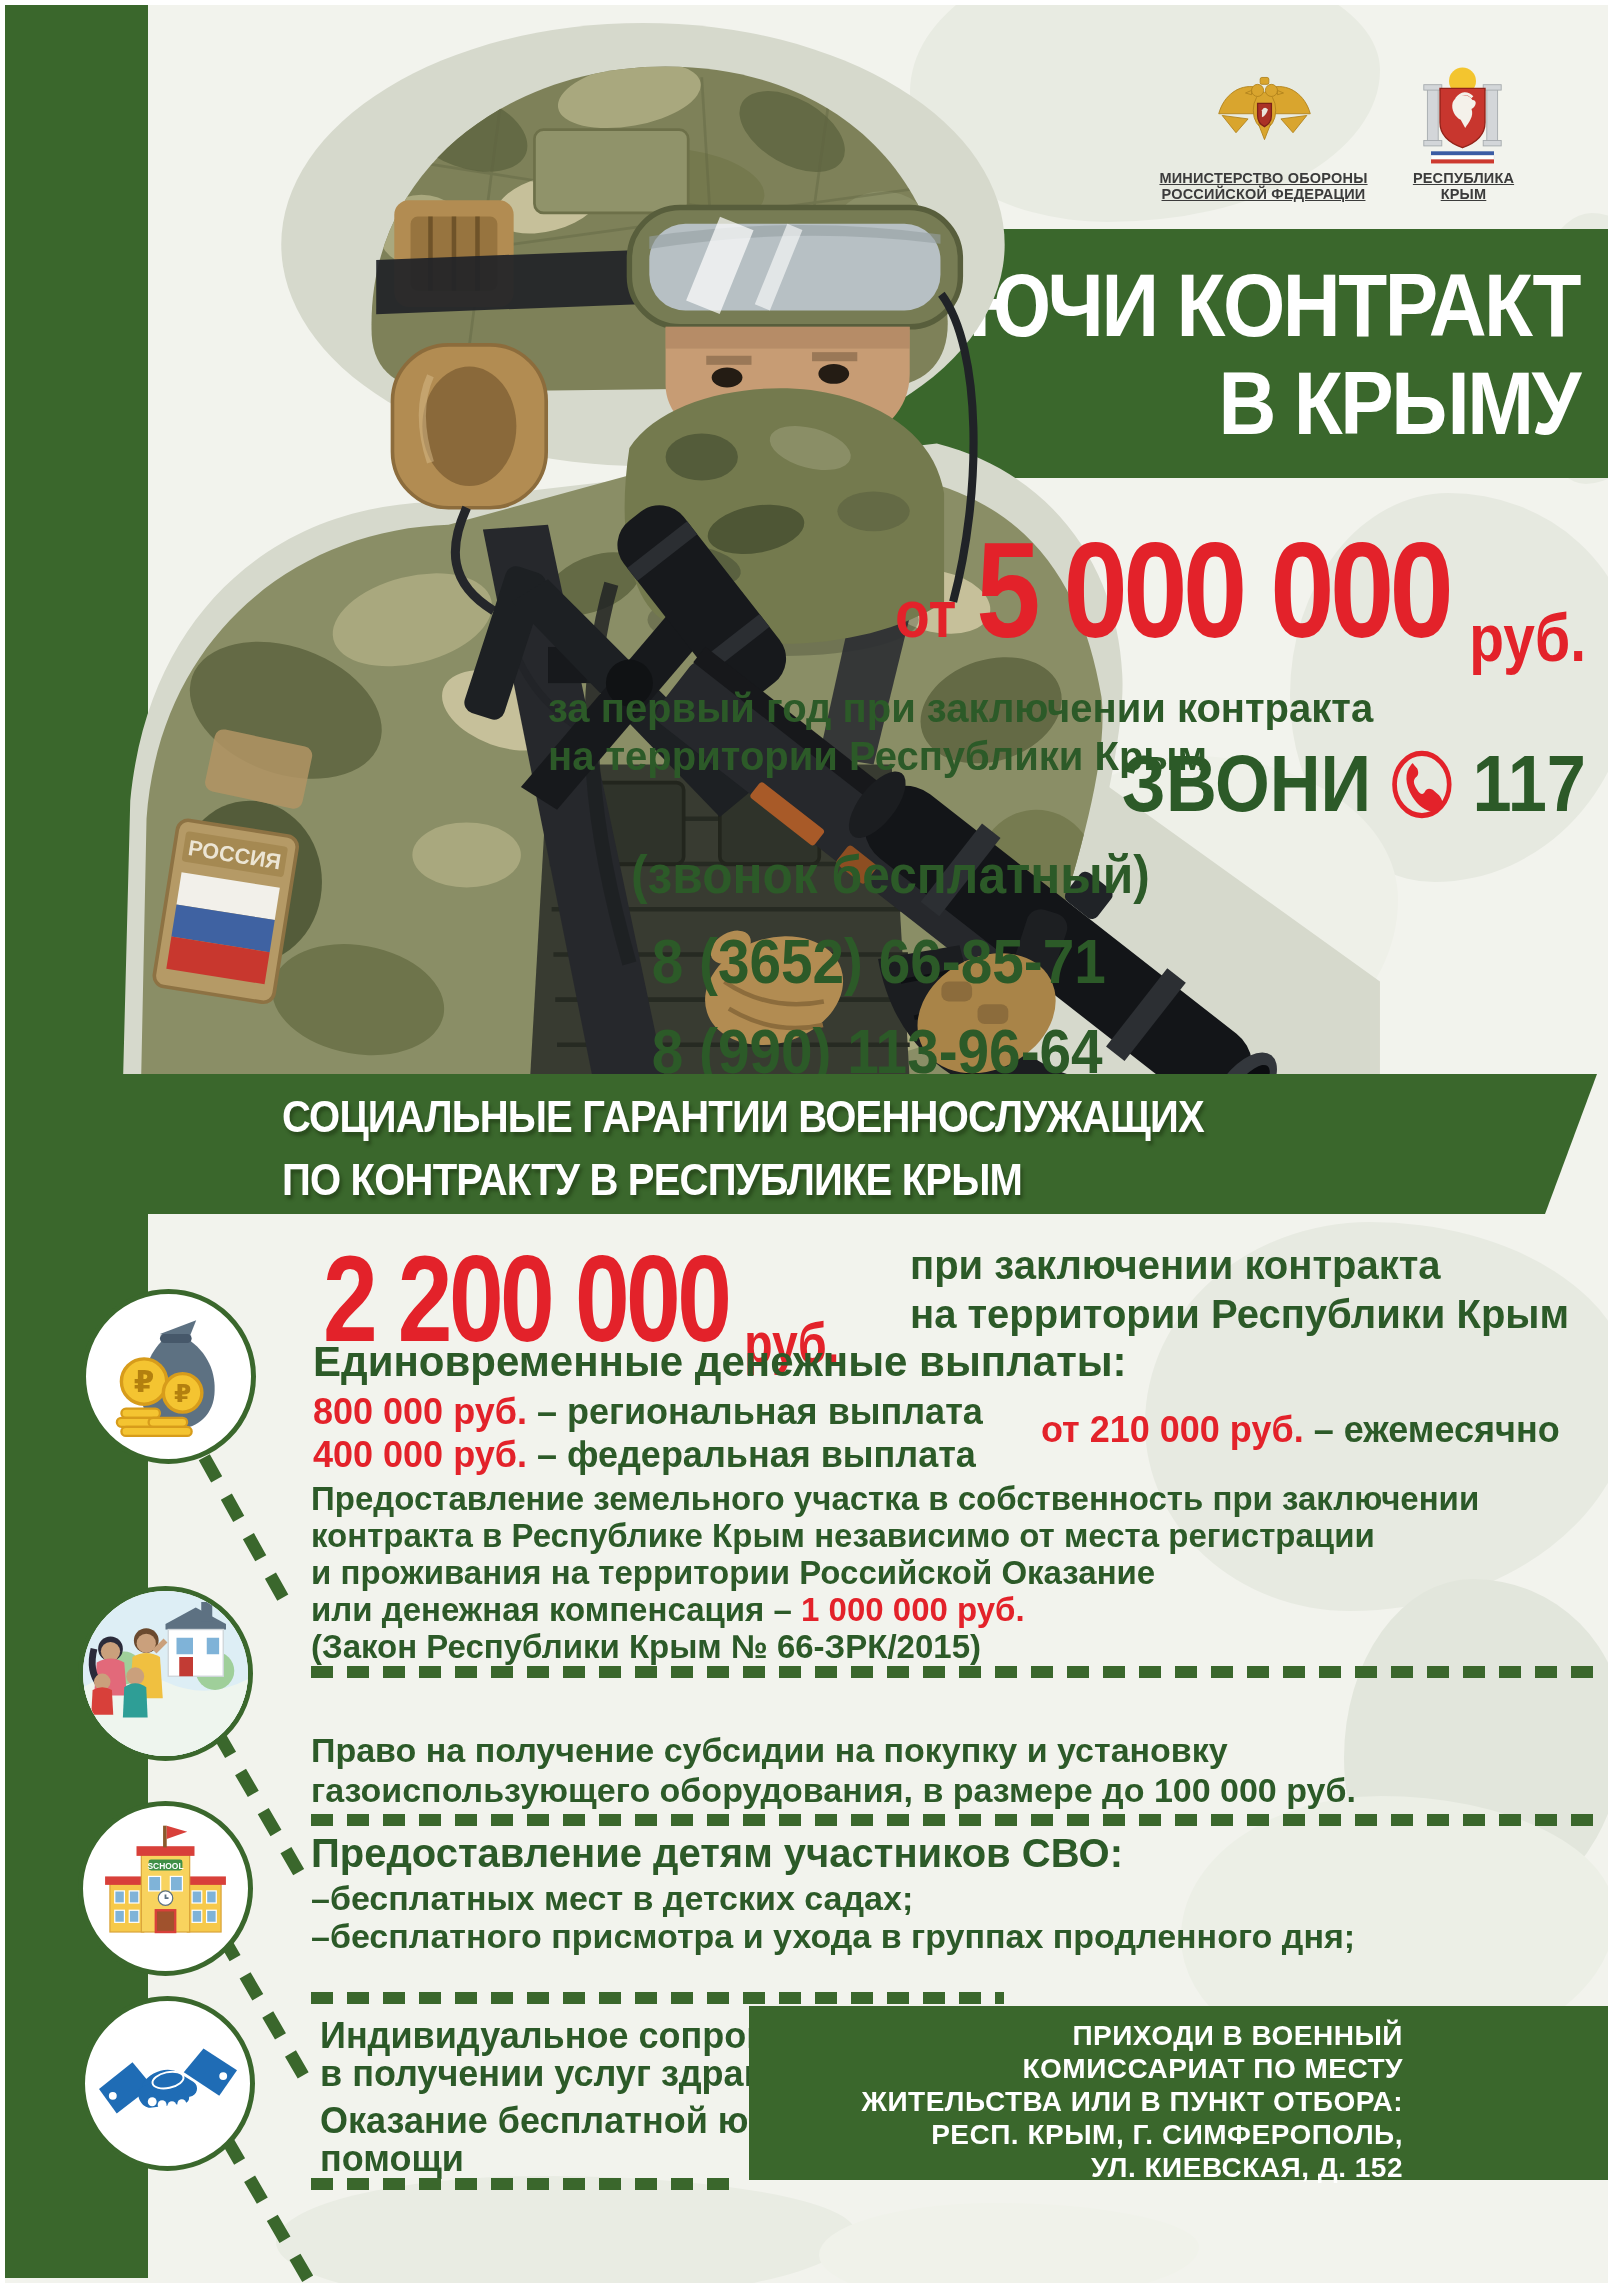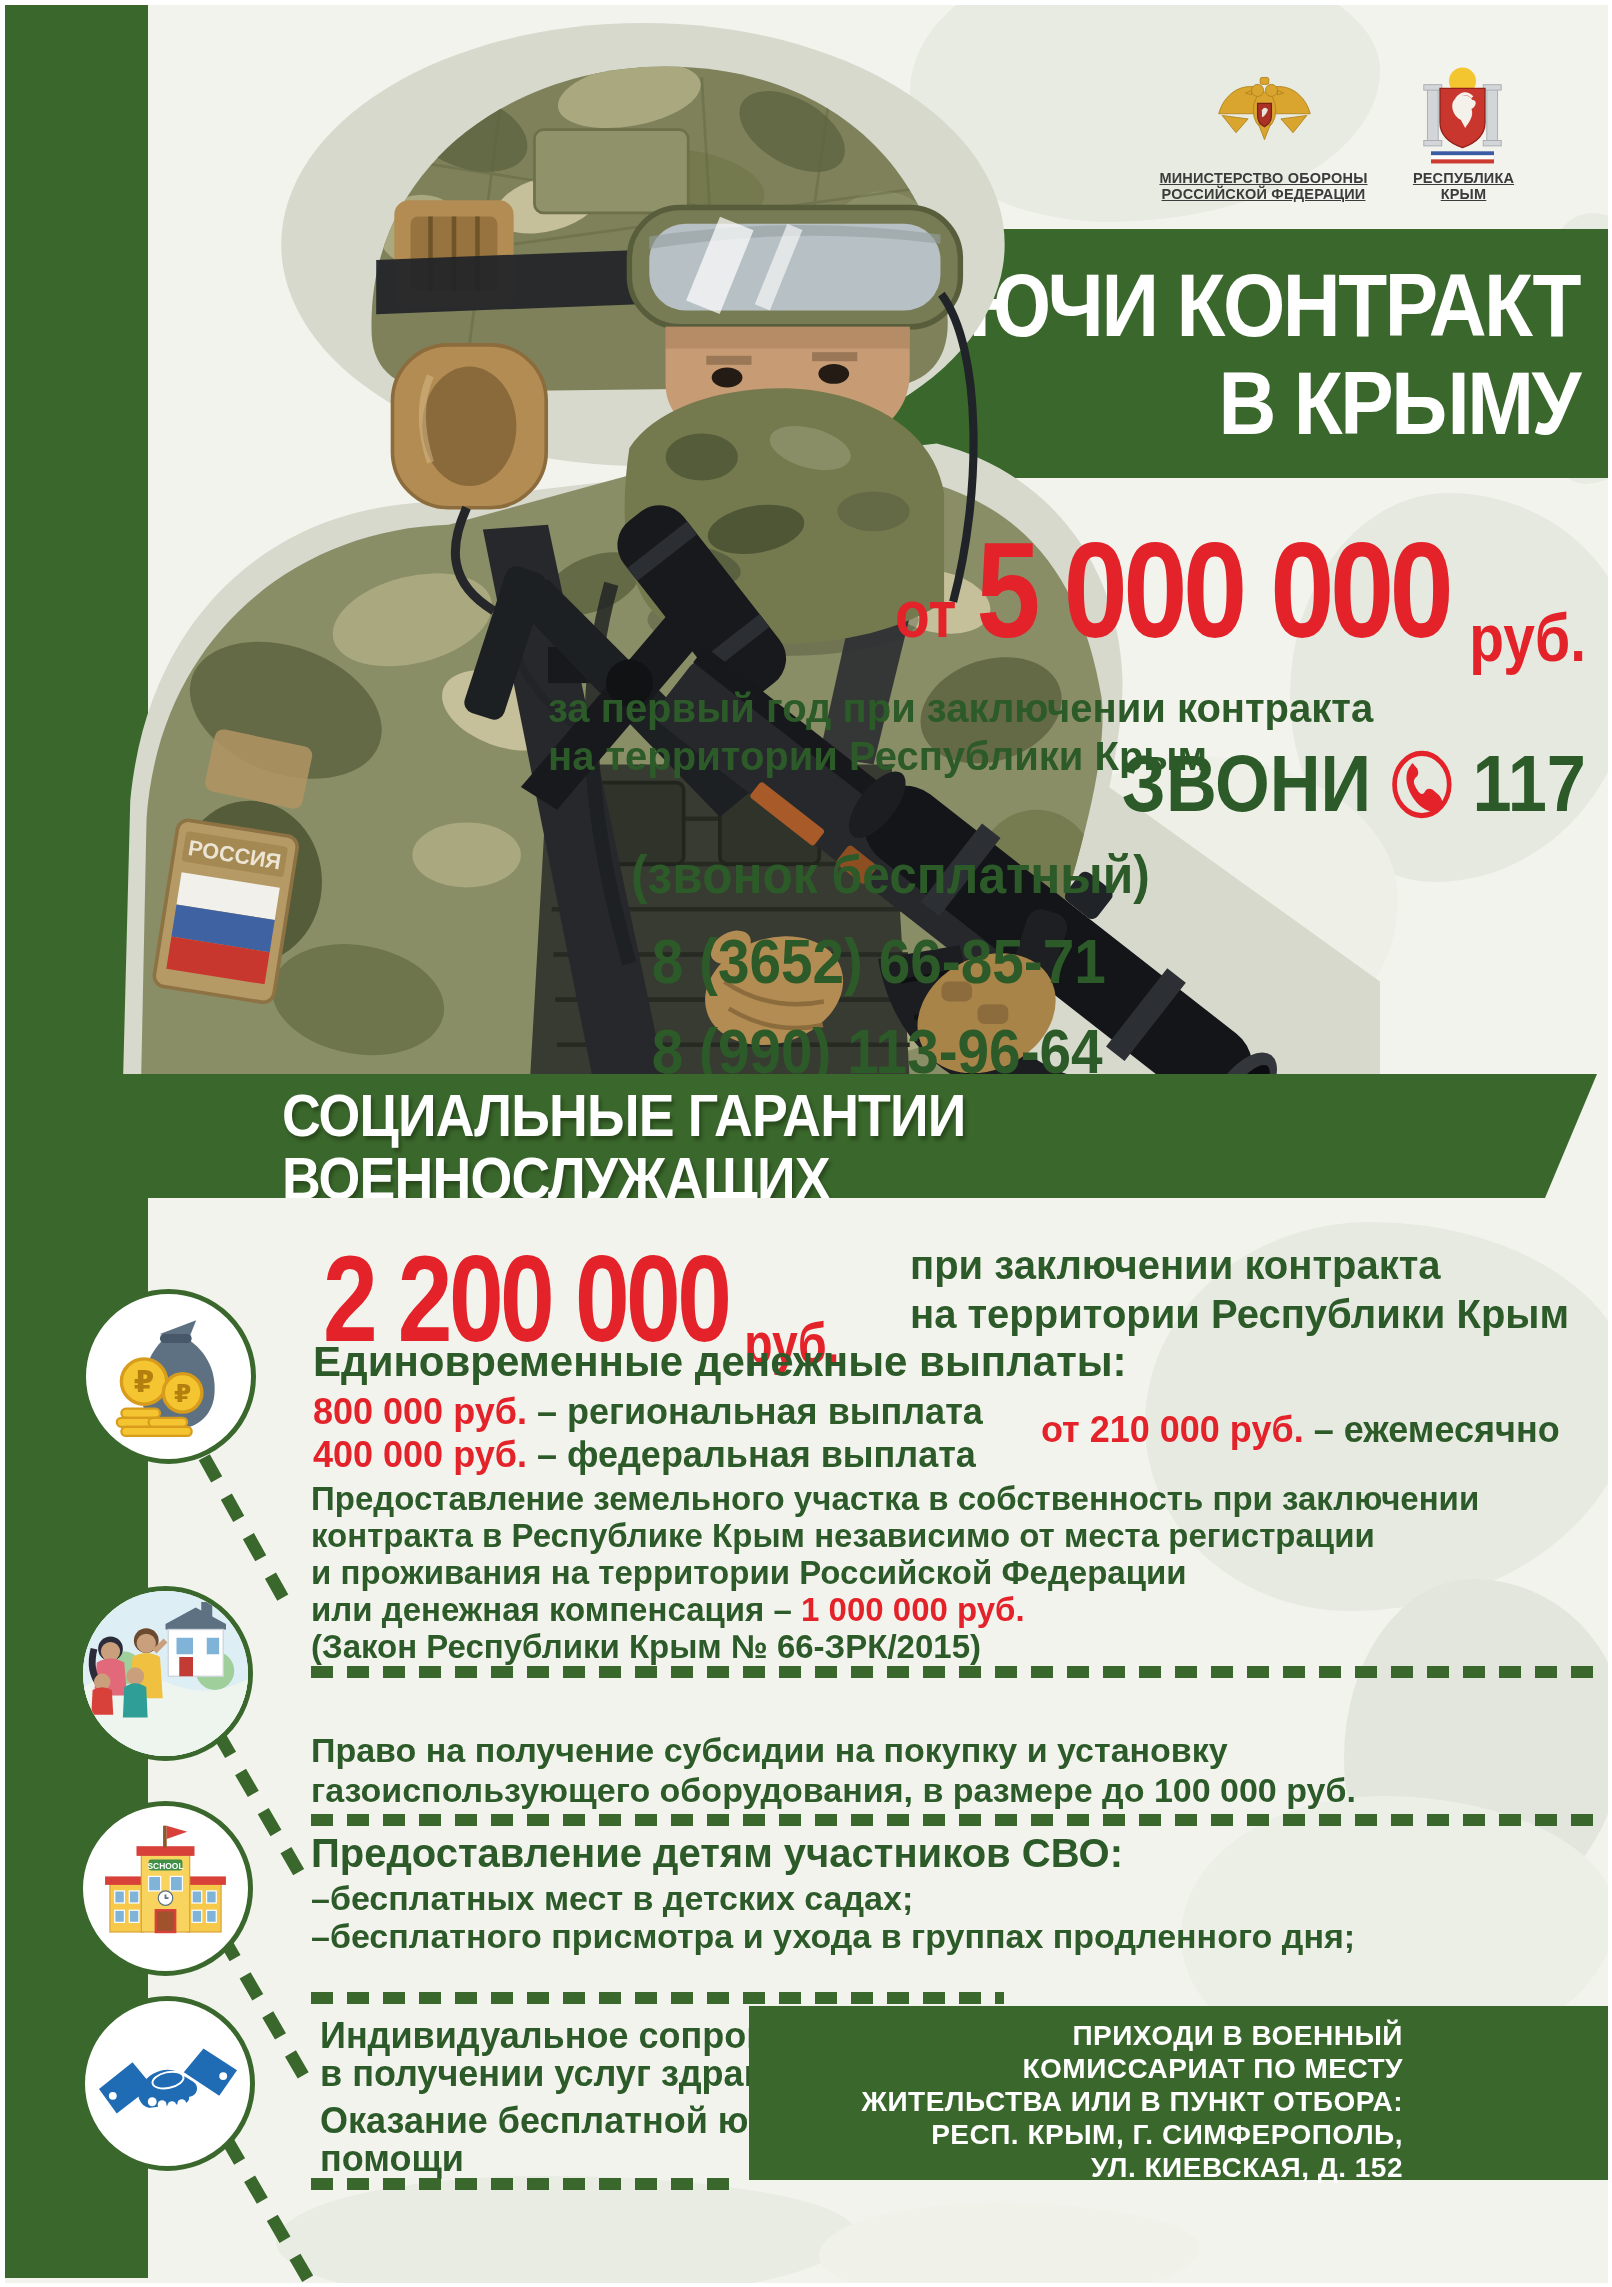--- a/index.html
+++ b/index.html
@@ -20,23 +20,23 @@
   .stripe{position:absolute;left:0;top:0;bottom:5.4px;width:143px;background:var(--green);}
   
   .banner1{
     position:absolute;left:624px;top:224px;width:983px;height:249px;background:var(--green);
     clip-path:polygon(7.2px 0,100% 0,100% 100%,90px 100%);
     color:#fff;text-align:right;padding:27px 33px 0 0;box-sizing:border-box;
     font-size:89px;line-height:98px;letter-spacing:-2.7px;
   }
   .banner1 .t{transform:scaleX(.9);transform-origin:right center;display:block;}
   .banner2{
-    position:absolute;left:0;top:1069px;width:1592px;height:124px;background:var(--green);
+    position:absolute;left:0;top:1069px;width:1592px;height:140px;background:var(--green);
     clip-path:polygon(0 0,100% 0,calc(100% - 52px) 100%,0 100%);
-    color:#fff;font-size:59px;line-height:63px;letter-spacing:-0.9px;
+    color:#fff;font-size:44px;line-height:63px;letter-spacing:-0.9px;
     padding:11px 0 0 277px;box-sizing:border-box;z-index:6;
     text-shadow:2.7px 3.6px 3.6px rgba(22,42,12,.45);
   }
   .banner2 .t{transform:scaleX(.91);transform-origin:left center;display:block;}
   .rightcol{position:absolute;right:32px;text-align:left;color:var(--green-text);}
   .offer-row{display:flex;align-items:baseline;justify-content:flex-end;gap:23.5px;color:var(--red);
     transform:scaleX(.85);transform-origin:right center;}
   .offer-row .pre{font-size:67px;}
   .offer-row .amt{font-size:136px;letter-spacing:-5.4px;}
   .offer-row .cur{font-size:67px;position:relative;top:23.5px;}
@@ -354,21 +354,21 @@
     <span class="rtxt">400 000 руб.</span>
     <span class="gtxt">– федеральная выплата</span>
   </div>
   <div class="body-line" style="left:1036px;top:1404px;font-size:36px;z-index:5">
     <span class="rtxt">от  210 000 руб.</span>
     <span class="gtxt">– ежемесячно</span>
   </div>
 
   <div class="body-line" style="left:306px;top:1475px;font-size:33px;z-index:5">Предоставление земельного участка в собственность при заключении</div>
   <div class="body-line" style="left:306px;top:1512px;font-size:33px;z-index:5">контракта в Республике Крым независимо от места регистрации</div>
-  <div class="body-line" style="left:306px;top:1549px;font-size:33px;z-index:5">и проживания на территории Российской Федерации</div>
+  <div class="body-line" style="left:306px;top:1549px;font-size:33px;z-index:5">и проживания на территории Российской Оказание</div>
   <div class="body-line" style="left:306px;top:1586px;font-size:33px;z-index:5">
     <span class="gtxt">или денежная компенсация –</span>
     <span class="rtxt">1 000 000 руб.</span>
   </div>
   <div class="body-line" style="left:306px;top:1623px;font-size:33px;z-index:5">(Закон Республики Крым № 66-ЗРК/2015)</div>
 
   <div class="dash" style="left:306px;top:1661px;width:1294px;z-index:5"></div>
 
   <div class="body-line" style="left:306px;top:1726px;font-size:34px;z-index:5">Право на получение субсидии на покупку и установку</div>
   <div class="body-line" style="left:306px;top:1766px;font-size:34px;z-index:5">газоиспользующего оборудования, в размере до 100 000 руб.</div>

